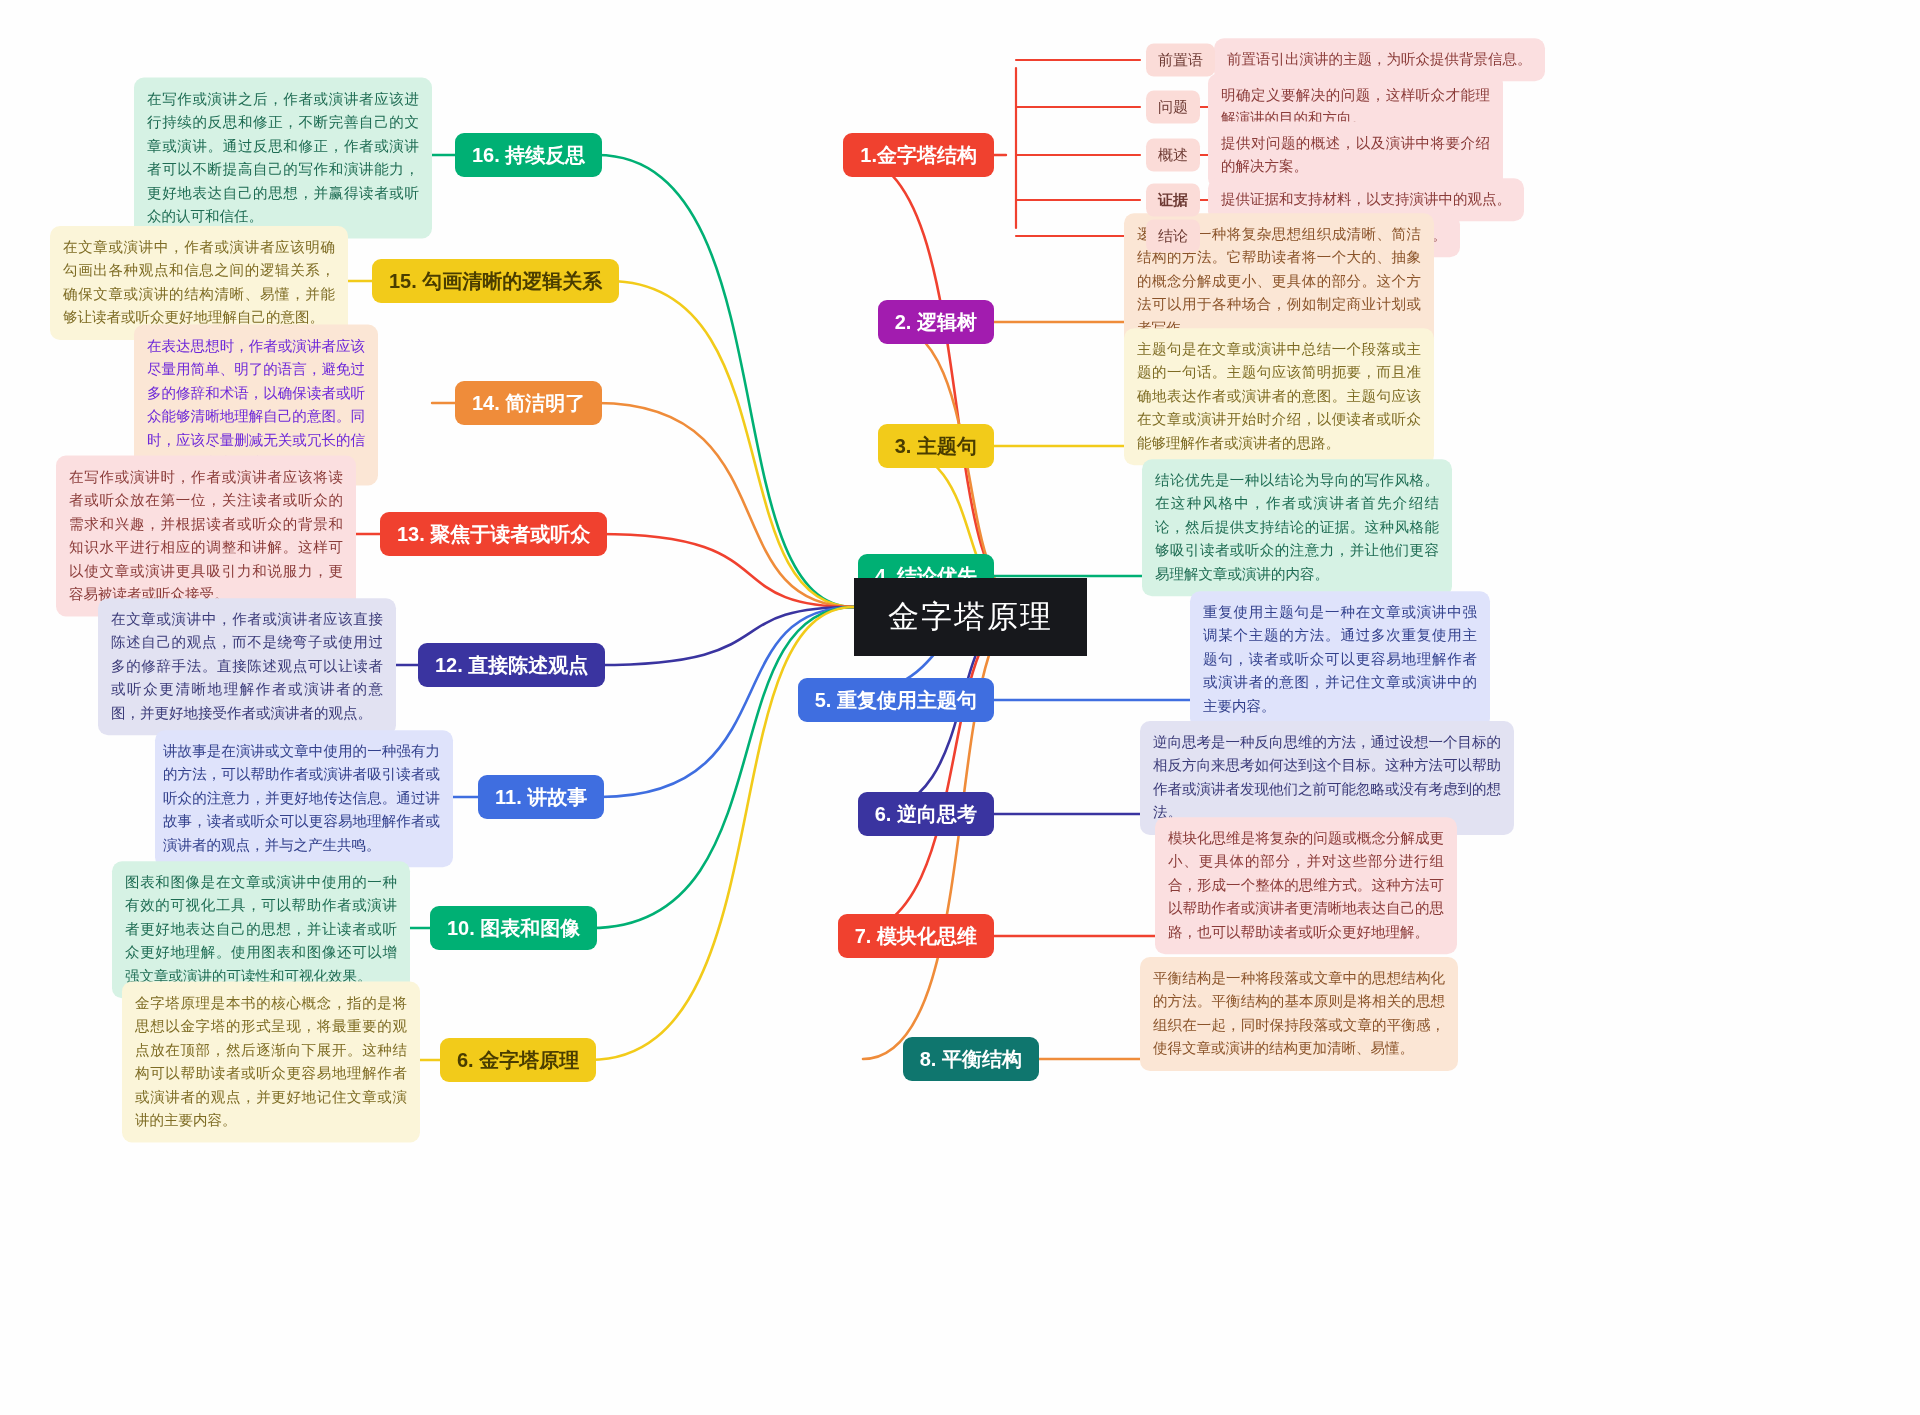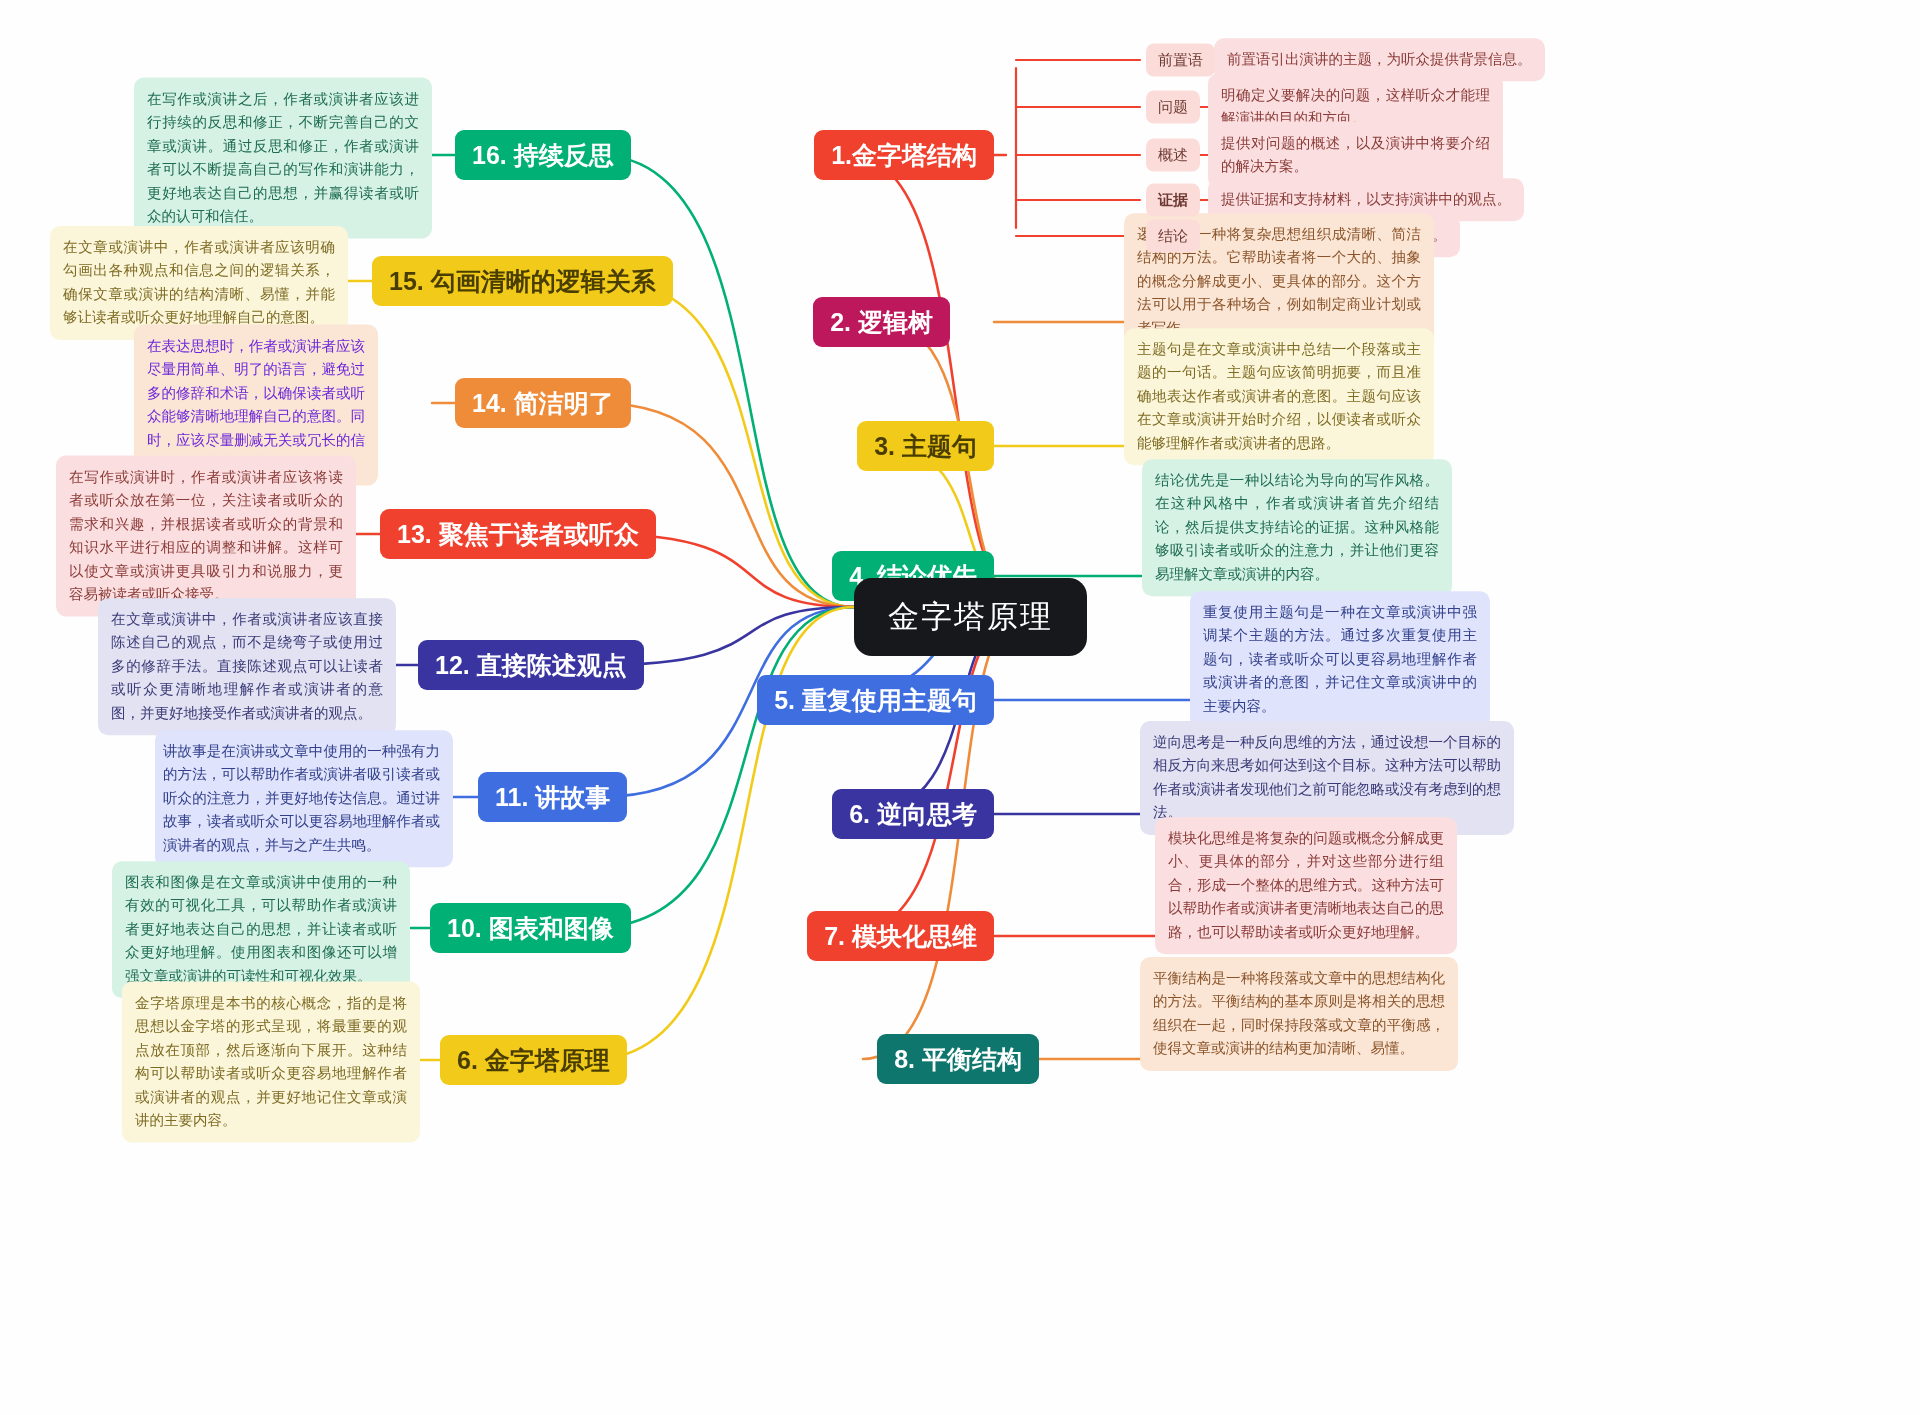--- a/index.html
+++ b/index.html
@@ -20,35 +20,35 @@
     left: 0; top: 0;
     width: 1920px; height: 1415px;
     pointer-events: none;
   }
 
   
   .root-node {
     position: absolute;
     background: #17181c;
     color: #ffffff;
-    border-radius: 18px;
+    border-radius: 0;
     padding: 18px 34px;
     font-size: 31px;
     letter-spacing: 2px;
     font-weight: 400;
     white-space: nowrap;
     z-index: 12;
   }
 
   
   .branch {
     position: absolute;
     border-radius: 9px;
     color: #ffffff;
-    font-size: 25px;
+    font-size: 20px;
     font-weight: 700;
     padding: 10px 17px;
     white-space: nowrap;
     z-index: 10;
     line-height: 1.2;
   }
 
   
   .subpill {
     position: absolute;
@@ -131,21 +131,21 @@
       <div class="subpill" style="left:1146px; top:60px; transform:translateY(-50%);background:#fbdcd8; color:#6d3a33;">前置语</div>
       <div class="note nowrap" style="left:1214px; top:60px; transform:translateY(-50%);background:#fbdfe0; color:#8a3b38;">前置语引出演讲的主题，为听众提供背景信息。</div>
       <div class="subpill" style="left:1146px; top:107px; transform:translateY(-50%);background:#fbdcd8; color:#6d3a33;">问题</div>
       <div class="note" style="left:1208px; top:107px; transform:translateY(-50%);width:295px;background:#fbdfe0; color:#8a3b38;">明确定义要解决的问题，这样听众才能理解演讲的目的和方向。</div>
       <div class="subpill" style="left:1146px; top:155px; transform:translateY(-50%);background:#fbdcd8; color:#6d3a33;">概述</div>
       <div class="note" style="left:1208px; top:155px; transform:translateY(-50%);width:295px;background:#fbdfe0; color:#8a3b38;">提供对问题的概述，以及演讲中将要介绍的解决方案。</div>
       <div class="subpill" style="left:1146px; top:200px; transform:translateY(-50%);background:#fbdcd8; color:#6d3a33;font-weight:bold;">证据</div>
       <div class="note nowrap" style="left:1208px; top:200px; transform:translateY(-50%);background:#fbdfe0; color:#8a3b38;">提供证据和支持材料，以支持演讲中的观点。</div>
       <div class="subpill" style="left:1146px; top:236px; transform:translateY(-50%);background:#fbdcd8; color:#6d3a33;">结论</div>
       <div class="note nowrap" style="left:1216px; top:236px; transform:translateY(-50%);background:#fbdfe0; color:#8a3b38;">得出结论，并在结论中呼应问题。</div>
-      <div class="branch" style="right:970px; top:322px; transform:translateY(-50%); background:#be185d;">2. 逻辑树</div>
+      <div class="branch" style="right:926px; top:322px; transform:translateY(-50%); background:#a21caf;">2. 逻辑树</div>
       <div class="note" style="left:1124px; top:282px; transform:translateY(-50%); width:310px;background:#fbe6d5; color:#8a5329;">逻辑树是一种将复杂思想组织成清晰、简洁结构的方法。它帮助读者将一个大的、抽象的概念分解成更小、更具体的部分。这个方法可以用于各种场合，例如制定商业计划或者写作。</div>
       <div class="branch" style="right:926px; top:446px; transform:translateY(-50%); background:#f2cb1a;color:#4a3d00;">3. 主题句</div>
       <div class="note" style="left:1124px; top:397px; transform:translateY(-50%); width:310px;background:#fbf5d9; color:#7d6b23;">主题句是在文章或演讲中总结一个段落或主题的一句话。主题句应该简明扼要，而且准确地表达作者或演讲者的意图。主题句应该在文章或演讲开始时介绍，以便读者或听众能够理解作者或演讲者的思路。</div>
       <div class="branch" style="right:926px; top:576px; transform:translateY(-50%); background:#00b074;">4. 结论优先</div>
       <div class="note" style="left:1142px; top:528px; transform:translateY(-50%); width:310px;background:#d6f2e4; color:#1d6b52;">结论优先是一种以结论为导向的写作风格。在这种风格中，作者或演讲者首先介绍结论，然后提供支持结论的证据。这种风格能够吸引读者或听众的注意力，并让他们更容易理解文章或演讲的内容。</div>
       <div class="branch" style="right:926px; top:700px; transform:translateY(-50%); background:#3f6ee0;">5. 重复使用主题句</div>
       <div class="note" style="left:1190px; top:660px; transform:translateY(-50%); width:300px;background:#dfe3fb; color:#32408c;">重复使用主题句是一种在文章或演讲中强调某个主题的方法。通过多次重复使用主题句，读者或听众可以更容易地理解作者或演讲者的意图，并记住文章或演讲中的主要内容。</div>
       <div class="branch" style="right:926px; top:814px; transform:translateY(-50%); background:#3a34a0;">6. 逆向思考</div>
       <div class="note" style="left:1140px; top:778px; transform:translateY(-50%); width:374px;background:#e2e2f2; color:#3a3a78;">逆向思考是一种反向思维的方法，通过设想一个目标的相反方向来思考如何达到这个目标。这种方法可以帮助作者或演讲者发现他们之前可能忽略或没有考虑到的想法。</div>
       <div class="branch" style="right:926px; top:936px; transform:translateY(-50%); background:#f0412f;">7. 模块化思维</div>

